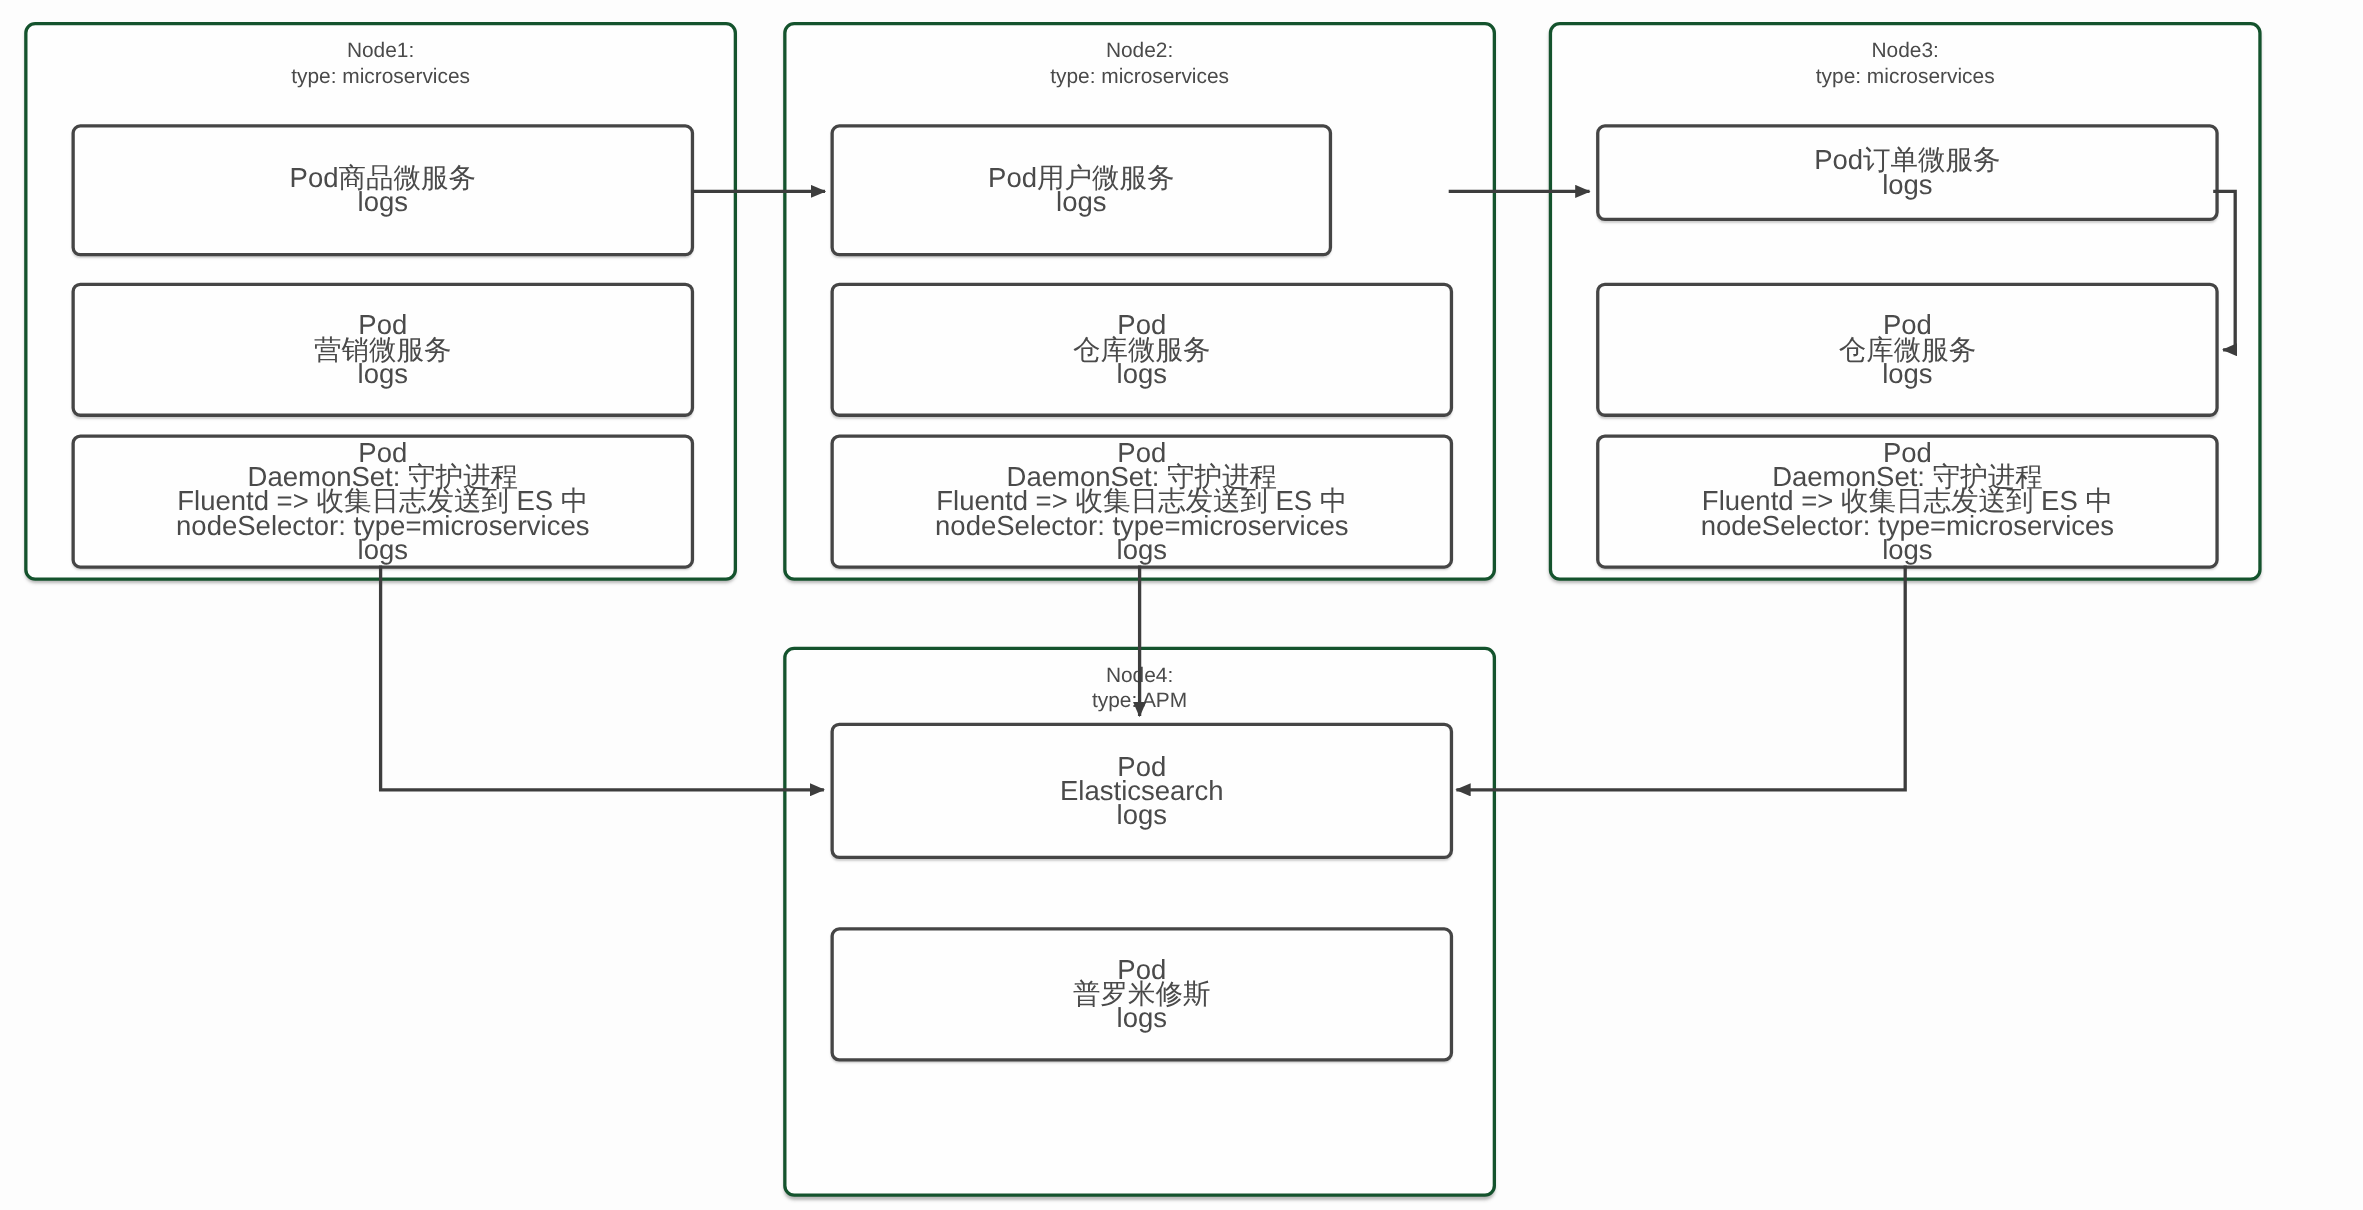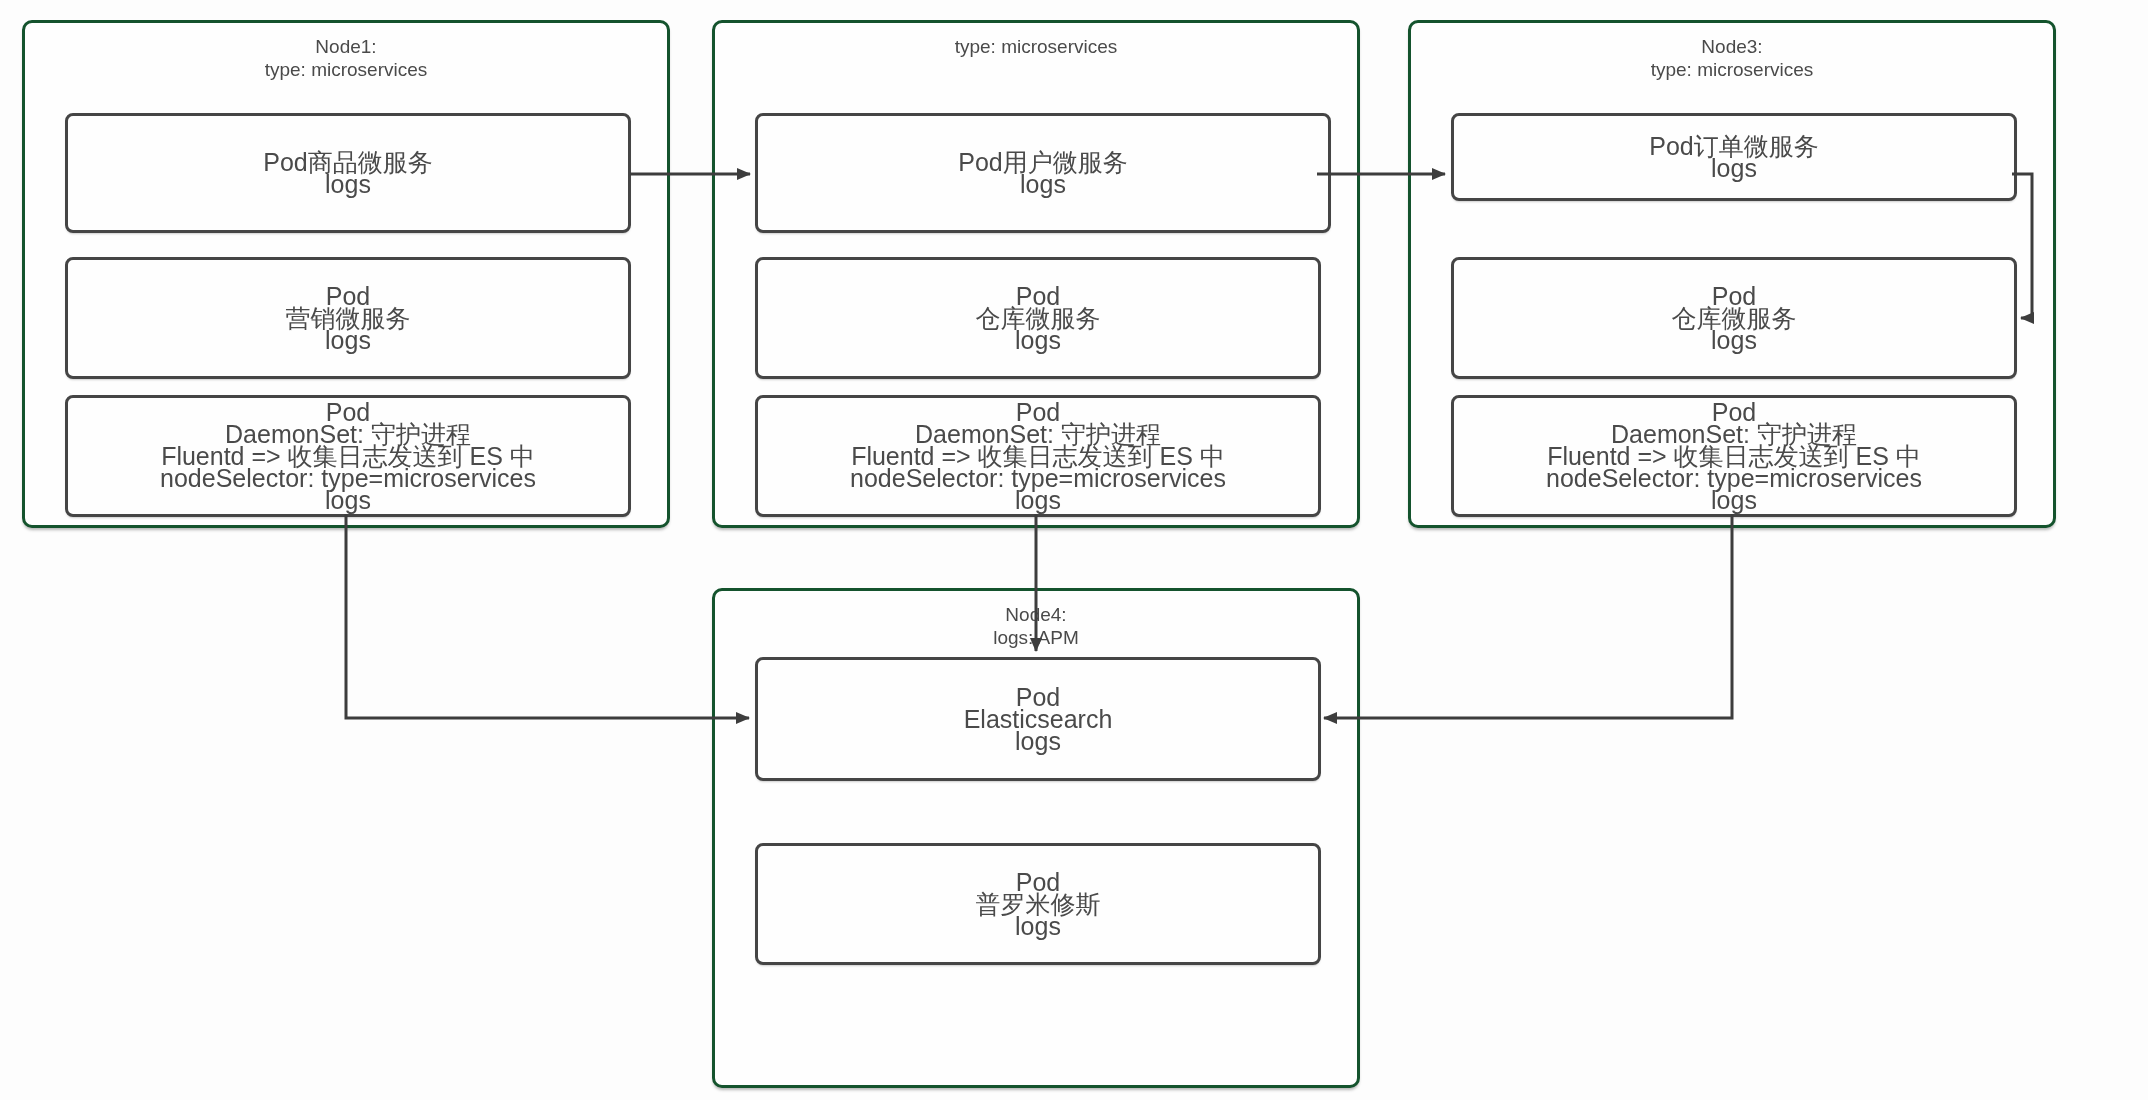--- a/index.html
+++ b/index.html
@@ -53,23 +53,24 @@
     <div class="txt">Pod</div>
     <div class="txt">DaemonSet: 守护进程</div>
     <div class="txt">Fluentd =&gt; 收集日志发送到 ES 中</div>
     <div class="txt">nodeSelector: type=microservices</div>
     <div class="txt">logs</div>
   </div>
 </div>
 
 <div class="node" style="left:712px;top:20px;width:648px;height:508px">
   <div class="node-header">
+    <div class="txt">Node2:</div>
     <div class="txt">type: microservices</div>
   </div>
-  <div class="pod" style="left:40px;top:90px;width:576px;height:120px">
+  <div class="pod" style="left:40px;top:90px;width:456px;height:120px">
     <div class="txt">Pod用户微服务</div>
     <div class="txt">logs</div>
   </div>
   <div class="pod" style="left:40px;top:234px;width:566px;height:122px">
     <div class="txt">Pod</div>
     <div class="txt">仓库微服务</div>
     <div class="txt">logs</div>
   </div>
   <div class="pod" style="left:40px;top:372px;width:566px;height:122px">
     <div class="txt">Pod</div>
@@ -99,21 +100,21 @@
     <div class="txt">DaemonSet: 守护进程</div>
     <div class="txt">Fluentd =&gt; 收集日志发送到 ES 中</div>
     <div class="txt">nodeSelector: type=microservices</div>
     <div class="txt">logs</div>
   </div>
 </div>
 
 <div class="node" style="left:712px;top:588px;width:648px;height:500px">
   <div class="node-header">
     <div class="txt">Node4:</div>
-    <div class="txt">logs: APM</div>
+    <div class="txt">type: APM</div>
   </div>
   <div class="pod" style="left:40px;top:66px;width:566px;height:124px">
     <div class="txt">Pod</div>
     <div class="txt">Elasticsearch</div>
     <div class="txt">logs</div>
   </div>
   <div class="pod" style="left:40px;top:252px;width:566px;height:122px">
     <div class="txt">Pod</div>
     <div class="txt">普罗米修斯</div>
     <div class="txt">logs</div>

